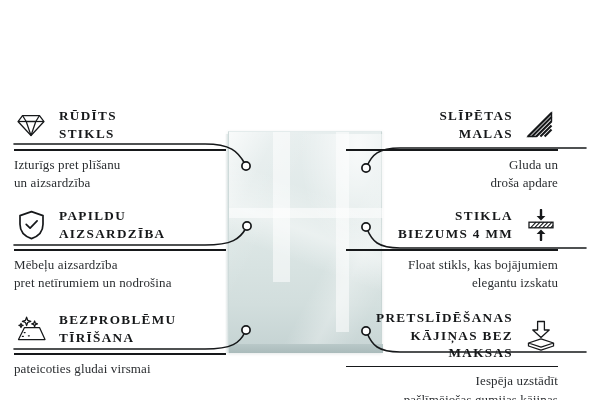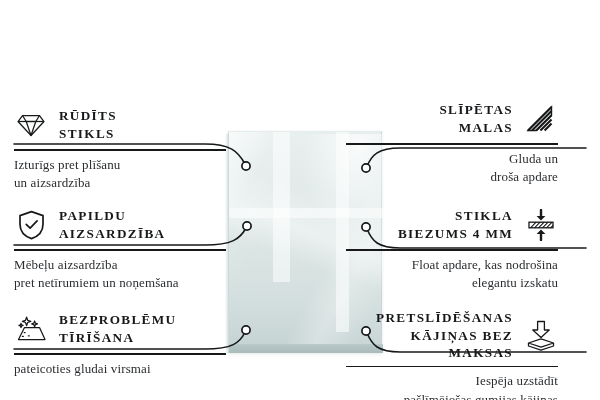--- a/index.html
+++ b/index.html
@@ -130,21 +130,21 @@
     line-height: 1.42;
     color: #2a2d30;
     margin-top: 5px;
     letter-spacing: 0.12px;
   }
 
   
   #blk-0 { top: 58px; }
   #blk-1 { top: 158px; }
   #blk-2 { top: 262px; }
-  #blk-3 { top: 52px; }
+  #blk-3 { top: 58px; }
   #blk-4 { top: 158px; }
   #blk-5 { top: 262px; }
 
   .ico-svg { display: block; }
 </style>
 </head>
 <body>
 
 <div id="stage">
 
@@ -217,21 +217,21 @@
         </svg>
       </span>
       <div class="f-title">
         <div>PAPILDU</div>
         <div>AIZSARDZĪBA</div>
       </div>
     </div>
     <div class="f-rule"></div>
     <div class="f-desc">
       <div>Mēbeļu aizsardzība</div>
-      <div>pret netīrumiem un noņemšana</div>
+      <div>pret netīrumiem un nodrošina</div>
     </div>
   </div>
 
   <div class="feature left" id="blk-2">
     <div class="f-head">
       <span class="f-icon">
         <svg class="ico-svg" width="31" height="28" viewBox="0 0 31 28" fill="none" stroke="#16181a" stroke-width="1.25" stroke-linejoin="round" stroke-linecap="round">
           <path d="M2.5 24.5 L8.5 12.5 H23.5 L29 24.5 Z"></path>
           <path d="M8.2 17.6 l0.9 0 M12.4 20.8 l0.9 0 M6.4 21.4 l0.9 0"></path>
           <path d="M10.6 2.2 l1.1 3.1 3.1 1.1 -3.1 1.1 -1.1 3.1 -1.1 -3.1 -3.1 -1.1 3.1 -1.1 Z"></path>
@@ -286,21 +286,21 @@
           <path d="M4.5 18.8 L10.1 13.2 M8.5 18.8 L14.1 13.2 M12.5 18.8 L18.1 13.2 M16.5 18.8 L22.1 13.2 M20.5 18.8 L26.1 13.2 M24.5 18.8 L27 16.3" stroke-width="1.1"></path>
         </svg>
       </span>
       <div class="f-title">
         <div>STIKLA</div>
         <div>BIEZUMS 4 MM</div>
       </div>
     </div>
     <div class="f-rule"></div>
     <div class="f-desc">
-      <div>Float apdare, kas nodrošina</div>
+      <div>Float stikls, kas bojājumiem</div>
       <div>elegantu izskatu</div>
     </div>
   </div>
 
   <div class="feature right" id="blk-5">
     <div class="f-head">
       <span class="f-icon">
         <svg class="ico-svg" width="30" height="31" viewBox="0 0 30 31" fill="none" stroke="#16181a" stroke-width="1.3" stroke-linejoin="round">
           <path d="M11.6 1.5 H18.4 V10.0 H23.2 L15 17.4 L6.8 10.0 H11.6 Z"></path>
           <path d="M15 18.8 L27.5 23.0 L15 27.2 L2.5 23.0 Z"></path>

